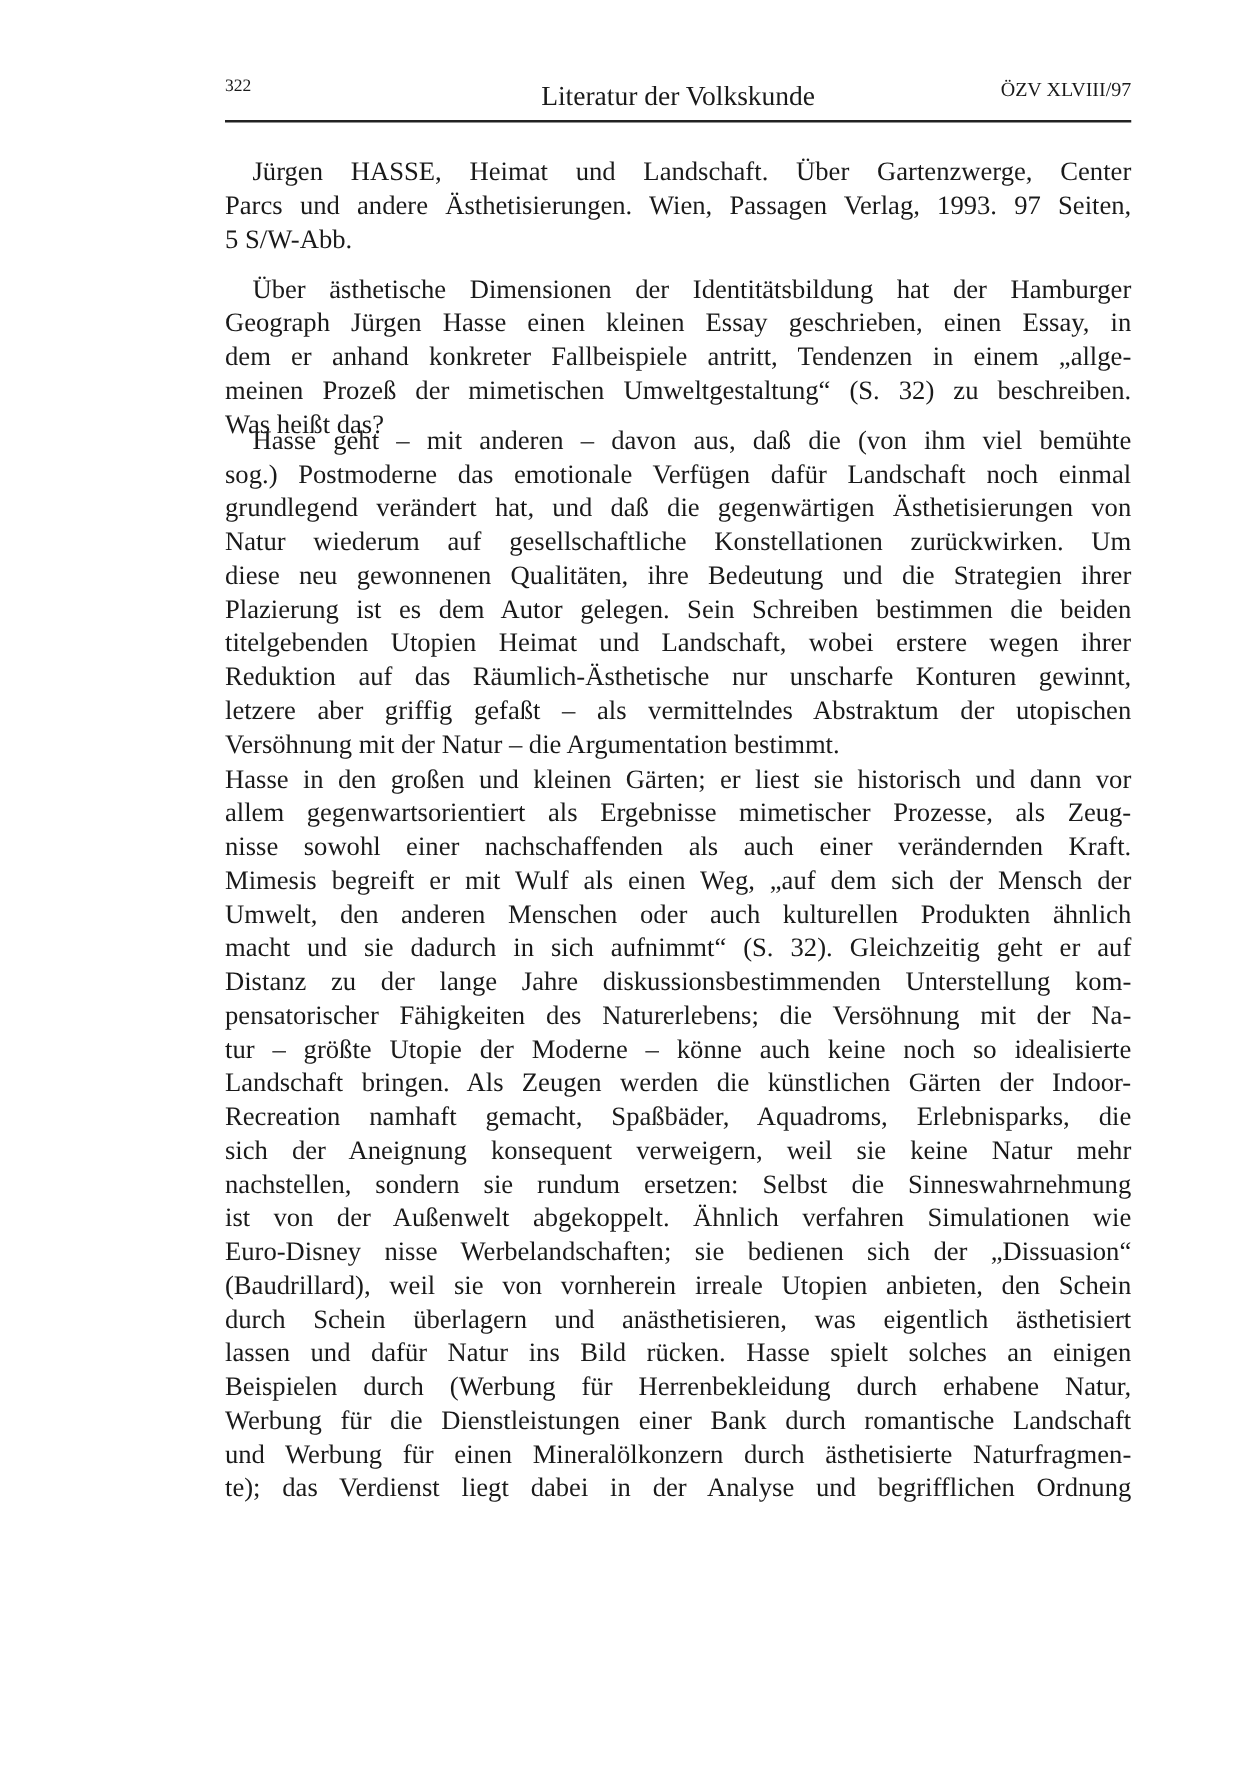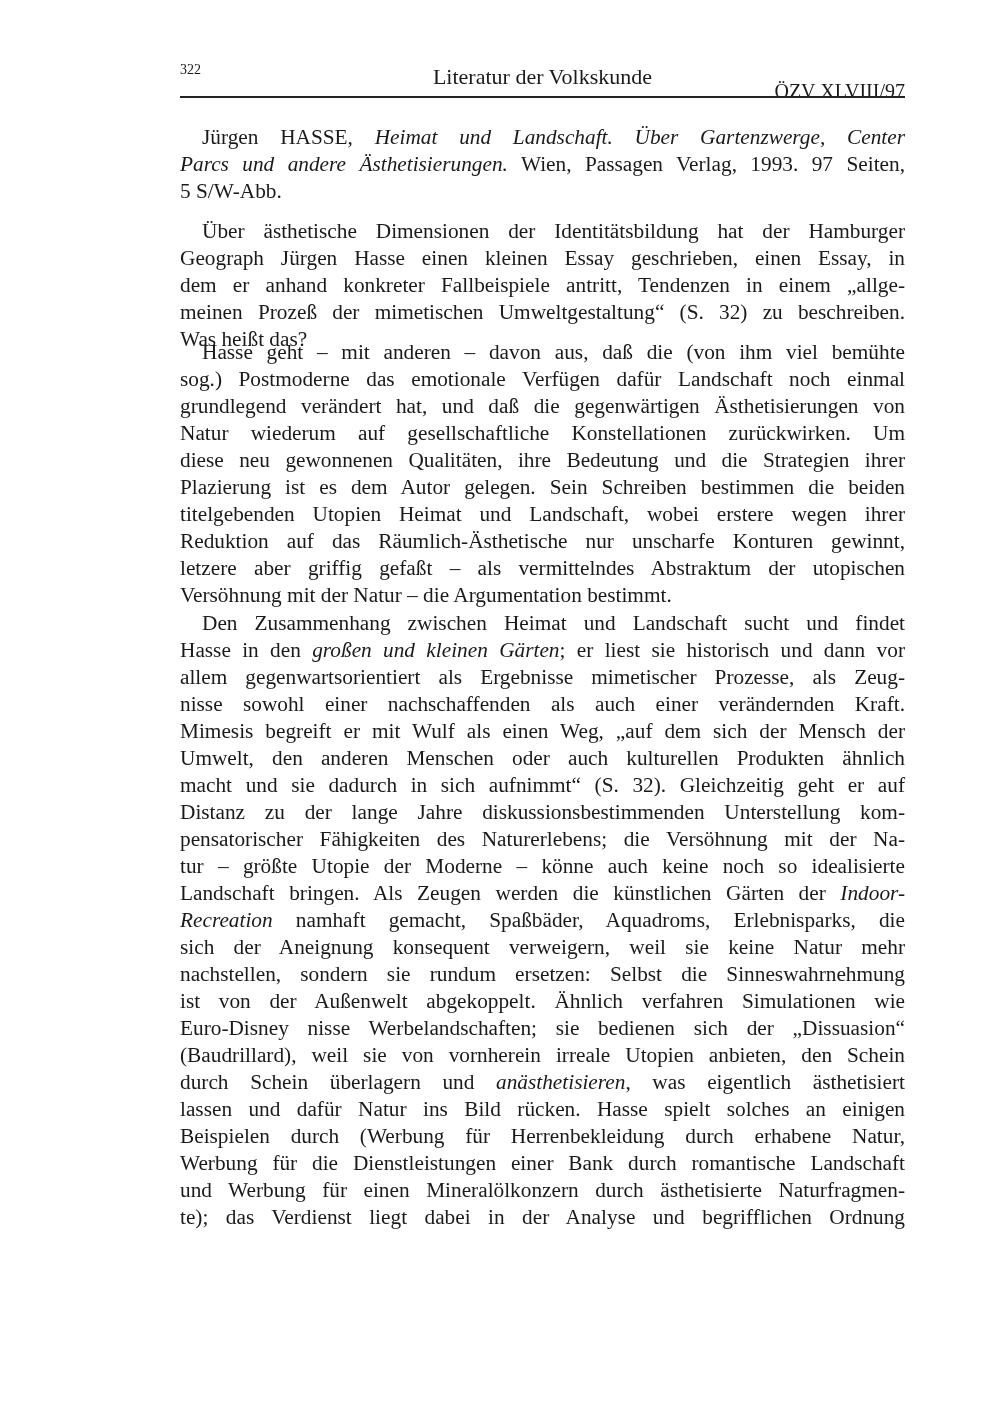--- a/index.html
+++ b/index.html
@@ -3,31 +3,31 @@
   <meta charset="utf-8">
   <style>
     html, body { margin: 0; padding: 0; }
     body {
       width: 1000px; height: 1418px; background: #ffffff; position: relative; overflow: hidden;
       font-family: "Liberation Serif", "DejaVu Serif", serif; color: #1a1a1a;
     }
     .running-head { position: absolute; top: 62px; left: 180px; width: 725px; height: 28px; font-size: 19px; }
     .folio { position: absolute; left: 0; top: 0; font-size: 14px; }
     .head-center { position: absolute; left: 0; right: 0; text-align: center; top: 2px; font-size: 22px; }
-    .head-right { position: absolute; right: 0; top: 18px; font-size: 20px; }
+    .head-right { position: absolute; right: 0; top: 2px; font-size: 16px; }
     .rule { position: absolute; top: 96px; left: 180px; width: 725px; height: 2px; background: #222; }
     .block { position: absolute; left: 180px; width: 725px; }
     .line {
       display: block; height: 27px; line-height: 27px; font-size: 21.3px;
       text-align: justify; text-align-last: justify; white-space: nowrap; overflow: visible;
     }
     .line.last { text-align-last: left; }
     .line.indent { padding-left: 22px; }
     .line .seg { display: inline; }
-    i, .it { font-style: italic; }
+    i, .it { }
     .citation { top: 124px; }
     .p1 { top: 218px; }
     .p2 { top: 339px; }
     .p3 { top: 610px; }
   </style>
 </head>
 <body>
 
 <div class="running-head">
   <span class="folio">322</span>
@@ -54,21 +54,20 @@
     <span class="line"><span class="seg">grundlegend verändert hat, und daß die gegenwärtigen Ästhetisierungen von</span></span>
     <span class="line"><span class="seg">Natur wiederum auf gesellschaftliche Konstellationen zurückwirken. Um</span></span>
     <span class="line"><span class="seg">diese neu gewonnenen Qualitäten, ihre Bedeutung und die Strategien ihrer</span></span>
     <span class="line"><span class="seg">Plazierung ist es dem Autor gelegen. Sein Schreiben bestimmen die beiden</span></span>
     <span class="line"><span class="seg">titelgebenden Utopien Heimat und Landschaft, wobei erstere wegen ihrer</span></span>
     <span class="line"><span class="seg">Reduktion auf das Räumlich-Ästhetische nur unscharfe Konturen gewinnt,</span></span>
     <span class="line"><span class="seg">letzere aber griffig gefaßt – als vermittelndes Abstraktum der utopischen</span></span>
     <span class="line last"><span class="seg">Versöhnung mit der Natur – die Argumentation bestimmt.</span></span>
   </div>
 <div class="block p3" id="para-2">
-    <span class="line indent"><span class="seg">Den Zusammenhang zwischen Heimat und Landschaft sucht und findet</span></span>
     <span class="line"><span class="seg">Hasse in den </span><span class="seg it">großen und kleinen Gärten</span><span class="seg">; er liest sie historisch und dann vor</span></span>
     <span class="line"><span class="seg">allem gegenwartsorientiert als Ergebnisse mimetischer Prozesse, als Zeug-</span></span>
     <span class="line"><span class="seg">nisse sowohl einer nachschaffenden als auch einer verändernden Kraft.</span></span>
     <span class="line"><span class="seg">Mimesis begreift er mit Wulf als einen Weg, „auf dem sich der Mensch der</span></span>
     <span class="line"><span class="seg">Umwelt, den anderen Menschen oder auch kulturellen Produkten ähnlich</span></span>
     <span class="line"><span class="seg">macht und sie dadurch in sich aufnimmt“ (S. 32). Gleichzeitig geht er auf</span></span>
     <span class="line"><span class="seg">Distanz zu der lange Jahre diskussionsbestimmenden Unterstellung kom-</span></span>
     <span class="line"><span class="seg">pensatorischer Fähigkeiten des Naturerlebens; die Versöhnung mit der Na-</span></span>
     <span class="line"><span class="seg">tur – größte Utopie der Moderne – könne auch keine noch so idealisierte</span></span>
     <span class="line"><span class="seg">Landschaft bringen. Als Zeugen werden die künstlichen Gärten der </span><span class="seg it">Indoor-</span></span>

